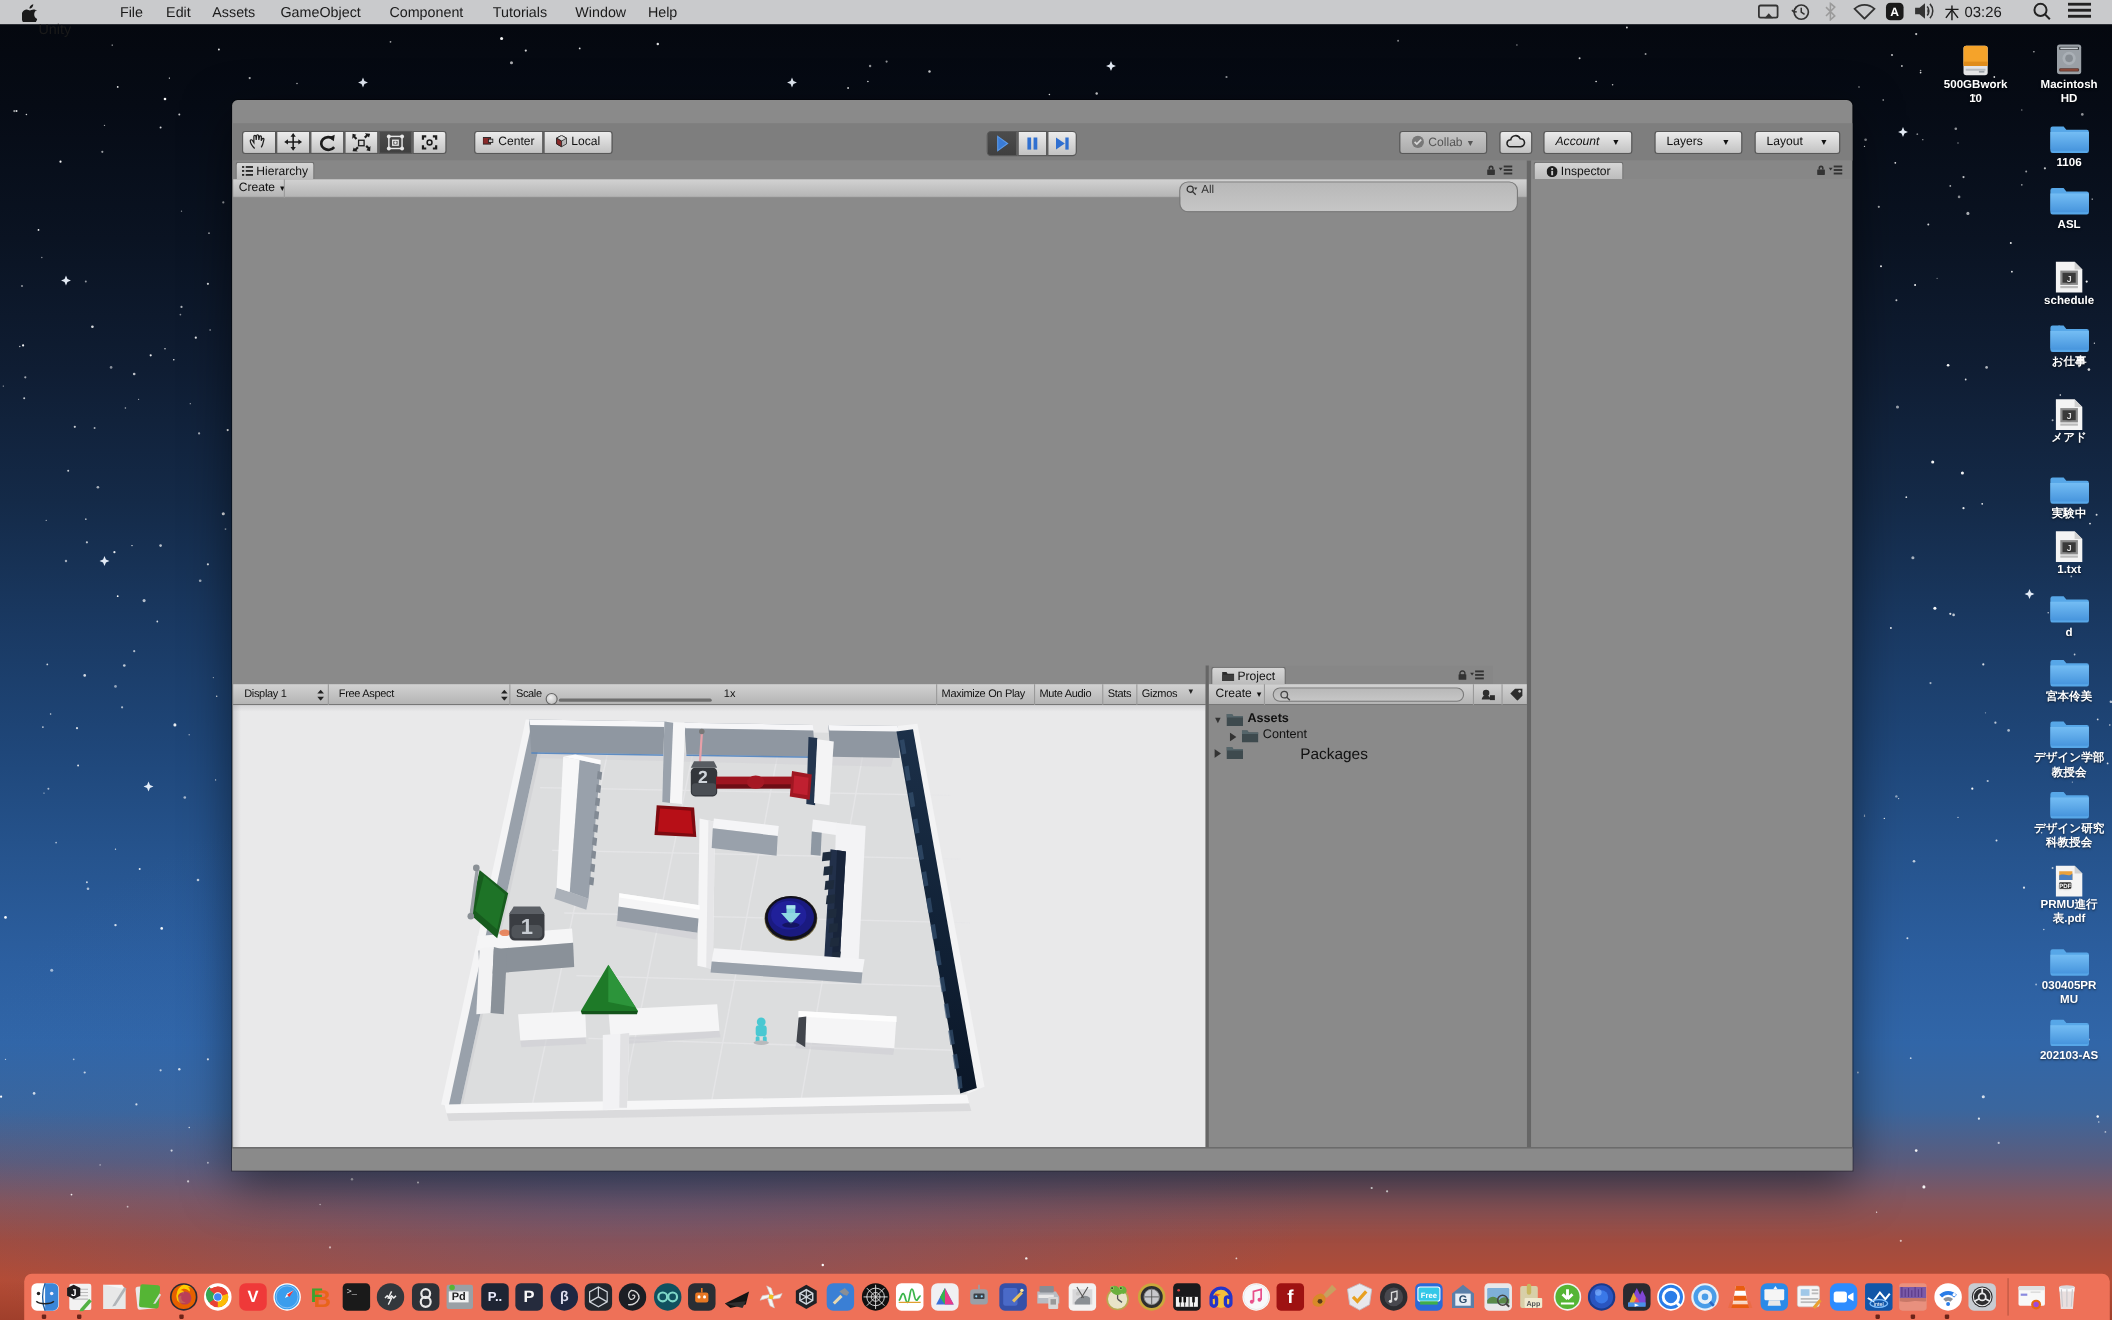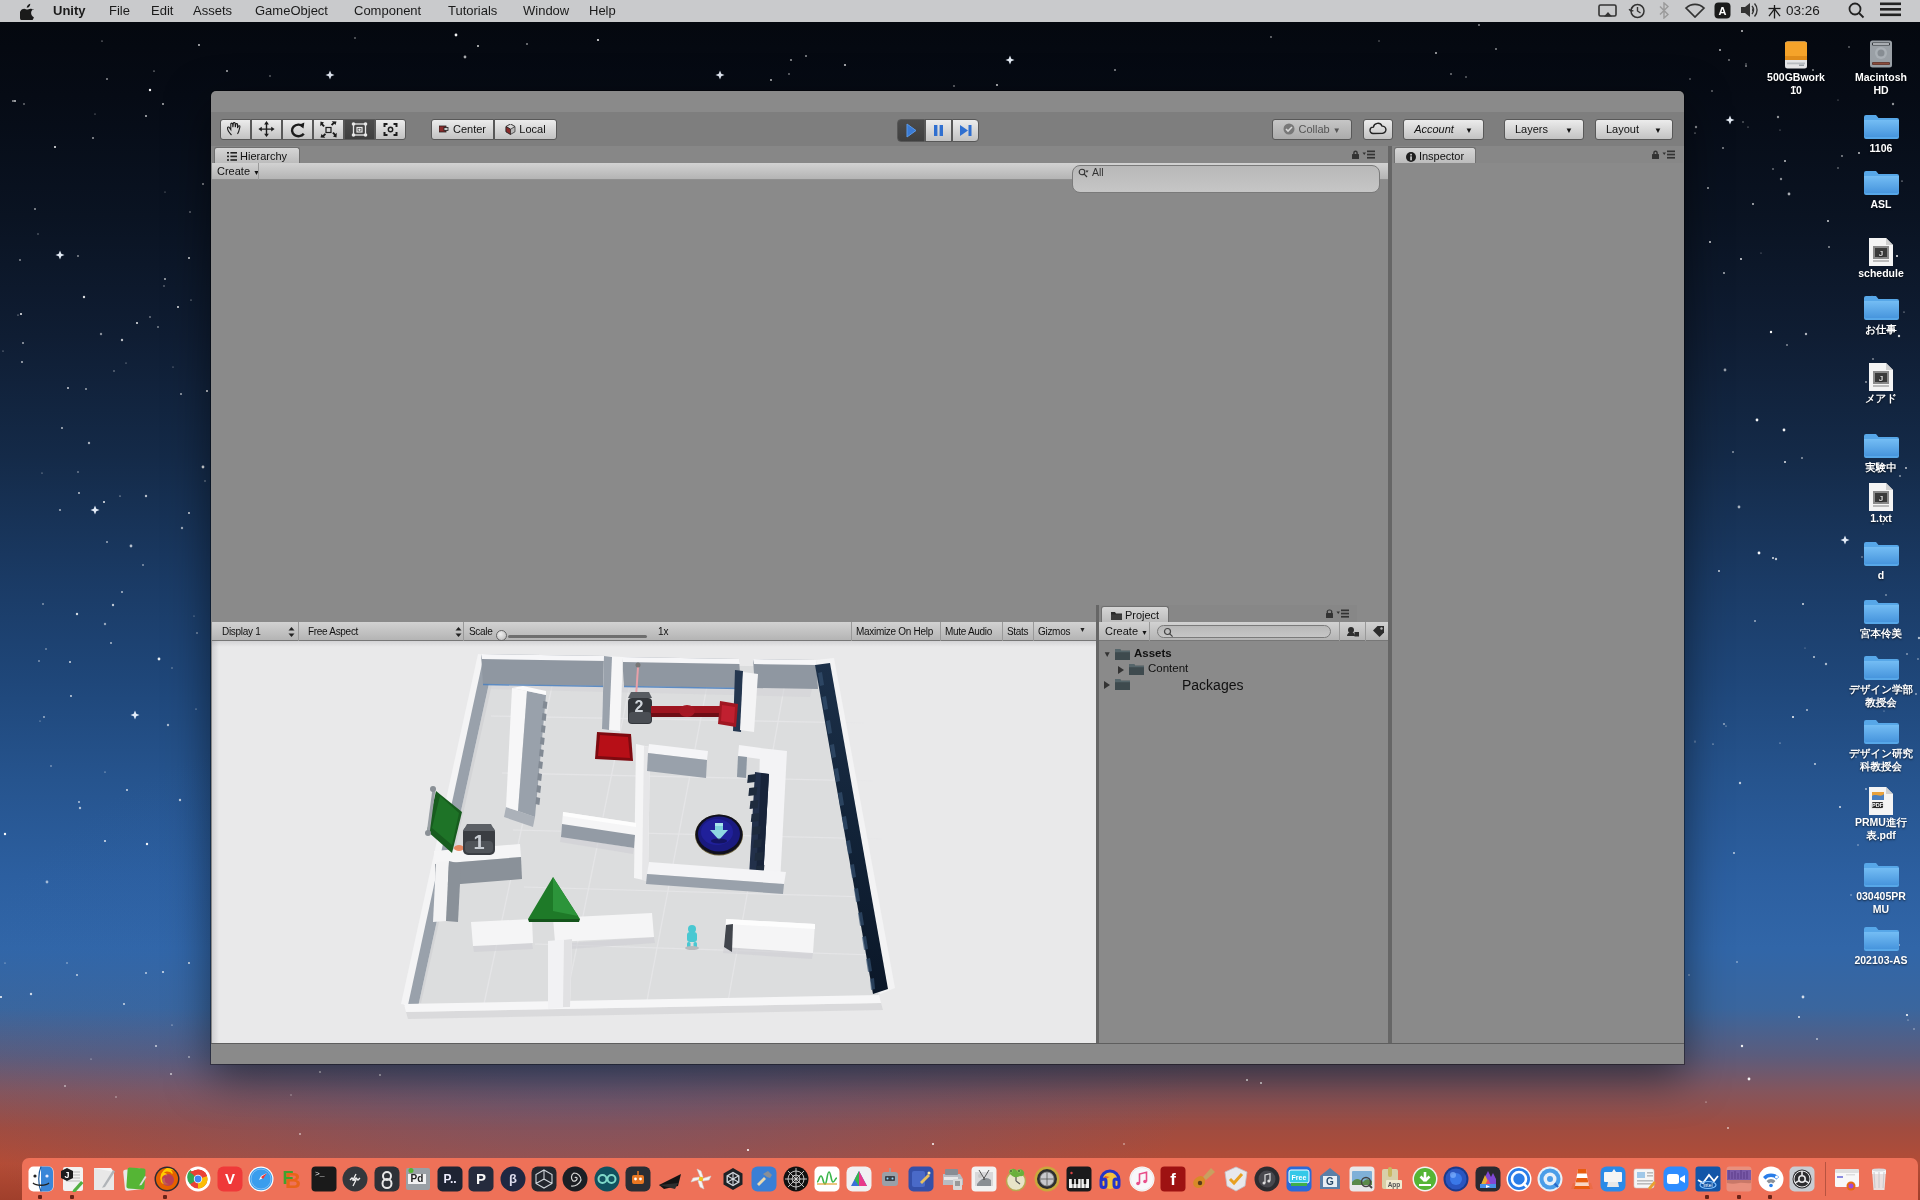--- a/index.html
+++ b/index.html
@@ -619,21 +619,21 @@
       <path d="M1125 135.5l1.3 3.2L1129.5 140l-3.2 1.3L1125 144.5l-1.3-3.2L1120.5 140l3.2-1.3z" fill="#eef5ff" opacity="0.95"></path>
       <path d="M720 70.5l1.3 3.2L724.5 75l-3.2 1.3L720 79.5l-1.3-3.2L715.5 75l3.2-1.3z" fill="#eef5ff" opacity="0.95"></path>
       <path d="M95 505.5l1.3 3.2L99.5 510l-3.2 1.3L95 514.5l-1.3-3.2L90.5 510l3.2-1.3z" fill="#eef5ff" opacity="0.95"></path>
       <path d="M1890 325.5l1.3 3.2L1894.5 330l-3.2 1.3L1890 334.5l-1.3-3.2L1885.5 330l3.2-1.3z" fill="#eef5ff" opacity="0.95"></path>
     </svg>
 
   <div id="menubar">
     <svg class="stat" style="left:20px;top:3px" width="14" height="17" viewBox="0 0 14 17">
         <path d="M9.7 0.3c.2 1-.3 2-.9 2.7-.6.8-1.6 1.3-2.5 1.2-.1-.9.4-1.9 1-2.5.6-.7 1.6-1.2 2.4-1.4zM13 5.6c-1.5.9-2.4 2.3-2.4 4 0 1.9 1.1 3.5 2.8 4.2-.3 1-.8 2-1.4 2.8-.8 1.1-1.6 2.2-2.8 2.2-1.2 0-1.6-.7-3-.7-1.4 0-1.8.7-3 .7-1.2 0-2.1-1.2-2.9-2.3C-1.2 14.2-1.5 10 0 7.5c.8-1.4 2.2-2.3 3.7-2.3 1.2 0 2.2.8 3 .8.8 0 2-.9 3.4-.8.5 0 2 .2 2.9 1.4z" fill="#1a1a1a" transform="translate(0.5,0.5)"></path>
       </svg>
-    <span class="mi" style="left:53px; font-weight:bold;">Unity</span>
+    <span class="mi" style="left:35px; font-weight:normal;margin-top:16px;">Unity</span>
     <span class="mi" style="left:109px;">File</span>
     <span class="mi" style="left:151px;">Edit</span>
     <span class="mi" style="left:193px;">Assets</span>
     <span class="mi" style="left:255px;">GameObject</span>
     <span class="mi" style="left:354px;">Component</span>
     <span class="mi" style="left:448px;">Tutorials</span>
     <span class="mi" style="left:523px;">Window</span>
     <span class="mi" style="left:589px;">Help</span>
     <svg class="stat" style="left:1767px;top:4px;" width="15" height="15" viewBox="0 0 15 15">
         <g stroke="#1a1a1a" stroke-width="1.3" fill="none">
@@ -778,21 +778,21 @@
         <svg width="28" height="19" viewBox="0 0 28 19">
             <path d="M9 13.5a3.2 3.2 0 0 1 .4-6.4 4.5 4.5 0 0 1 8.6-1 3.6 3.6 0 0 1 .6 7.2z" fill="none" stroke="#222" stroke-width="1.4"></path>
           </svg>
       </div>
       <div class="tbtn tbtn-label" style="left:1192px; width:81px; padding-top:3px;font-style:italic;">Account <span style="font-size:8px; margin-left:8px;">▼</span></div>
       <div class="tbtn tbtn-label" style="left:1293px; width:80px; padding-top:3px;">Layers <span style="font-size:8px; margin-left:14px;">▼</span></div>
       <div class="tbtn tbtn-label" style="left:1384px; width:78px; padding-top:3px;">Layout <span style="font-size:8px; margin-left:12px;">▼</span></div>
     </div>
 
     <div class="tabstrip" style="left:1px; top:55px; width:1176px; height:17px;">
-      <div class="tab" style="left:2px; width:86px; padding-top:2px;">
+      <div class="tab" style="left:2px; width:72px; padding-top:2px;">
         <svg width="10" height="9" viewBox="0 0 10 9" style="vertical-align:-1px">
             <g fill="#222">
               <rect x="0" y="0" width="2" height="1.6"></rect>
               <rect x="3.4" y="0" width="6.6" height="1.6"></rect>
               <rect x="0" y="3.6" width="2" height="1.6"></rect>
               <rect x="3.4" y="3.6" width="6.6" height="1.6"></rect>
               <rect x="0" y="7.2" width="2" height="1.6"></rect>
               <rect x="3.4" y="7.2" width="6.6" height="1.6"></rect>
             </g>
           </svg>
@@ -856,21 +856,21 @@
       <svg width="7" height="10" viewBox="0 0 7 10" style="position:absolute;left:243px;top:5px;">
           <path d="M3.5 0L6.5 3.5H0.5z" fill="#222"></path>
           <path d="M3.5 10L6.5 6.5H0.5z" fill="#222"></path>
         </svg>
       <div style="position:absolute; left:251px; top:0; width:1px; height:19px; background:#999;"></div>
       <span class="smalltext" style="position:absolute; left:257px; top:4px; font-size:10px; letter-spacing:-0.3px;">Scale</span>
       <div style="position:absolute; left:284px; top:8px; width:11px; height:11px; border-radius:50%; background:radial-gradient(circle at 40% 35%, #efefef, #b5b5b5); border:1px solid #666;"></div>
       <div style="position:absolute; left:296px; top:12.5px; width:139px; height:3px; background:#6e6e6e; border-radius:2px;"></div>
       <span class="smalltext" style="position:absolute; left:446px; top:4px; font-size:10px;">1x</span>
       <div style="position:absolute; left:639px; top:0; width:1px; height:19px; background:#999;"></div>
-      <span class="smalltext" style="position:absolute; left:644px; top:4px; font-size:10px; letter-spacing:-0.3px;">Maximize On Help</span>
+      <span class="smalltext" style="position:absolute; left:644px; top:4px; font-size:10px; letter-spacing:-0.3px;">Maximize On Play</span>
       <div style="position:absolute; left:728px; top:0; width:1px; height:19px; background:#999;"></div>
       <span class="smalltext" style="position:absolute; left:733px; top:4px; font-size:10px; letter-spacing:-0.3px;">Mute Audio</span>
       <div style="position:absolute; left:790px; top:0; width:1px; height:19px; background:#999;"></div>
       <span class="smalltext" style="position:absolute; left:795px; top:4px; font-size:10px; letter-spacing:-0.3px;">Stats</span>
       <div style="position:absolute; left:821px; top:0; width:1px; height:19px; background:#999;"></div>
       <span class="smalltext" style="position:absolute; left:826px; top:4px; font-size:10px; letter-spacing:-0.3px;">Gizmos</span>
       <span style="position:absolute; left:867px; top:4px; font-size:7px; color:#222;">▼</span>
     </div>
     <div id="gameview" style="position:absolute; left:1px; top:550px; width:884px; height:402px; background:#e9e9ea; overflow:hidden;">
       <div style="position:absolute;left:0;top:0;width:7px;height:402px;background:linear-gradient(90deg,rgba(90,90,100,0.18),rgba(90,90,100,0));"></div>

